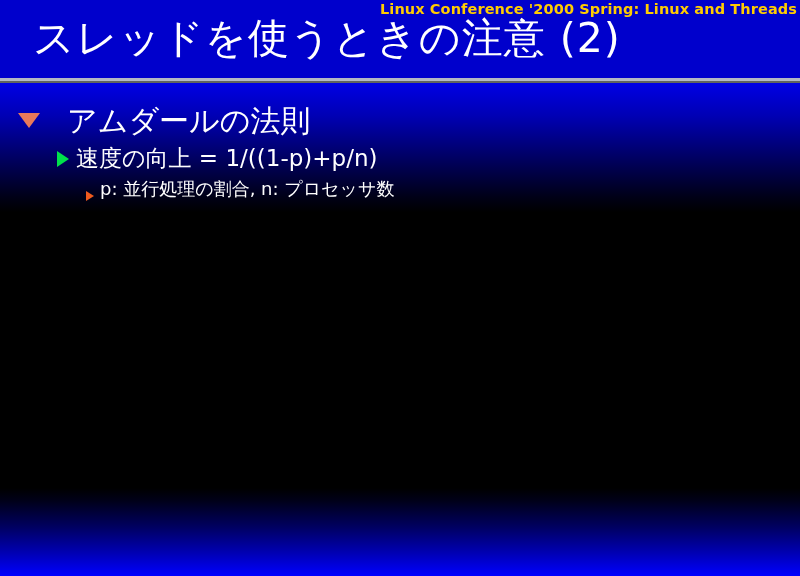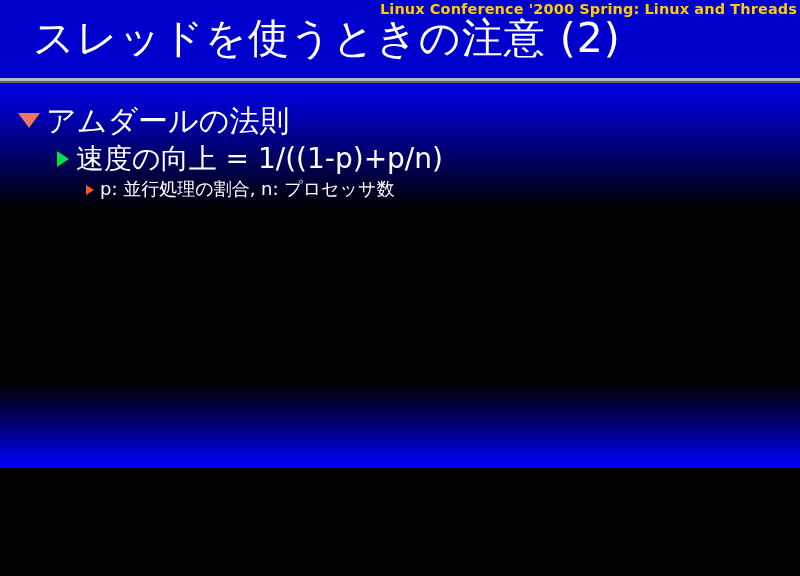--- a/index.html
+++ b/index.html
@@ -3,21 +3,21 @@
 <meta charset="utf-8">
 <style>
   html, body {
     margin: 0;
     padding: 0;
     background: #000;
   }
   #slide {
     position: relative;
     width: 800px;
-    height: 468px;
+    height: 576px;
     overflow: hidden;
     background: #000000;
     font-family: "DejaVu Sans", "Liberation Sans", sans-serif;
     -webkit-font-smoothing: antialiased;
   }
 
   
   .bg-top-gradient {
     position: absolute;
     left: 0; right: 0;
@@ -87,21 +87,21 @@
     position: relative;
     display: flex;
     align-items: flex-start;
     color: #ffffff;
   }
   .marker {
     flex: 0 0 auto;
     display: inline-block;
   }
   
-  .lvl1 { margin: 0 0 0 18px; }
+  .lvl1 { margin: 0 0 0 18px; gap: 21px; }
   .lvl1 .marker {
     width: 0; height: 0;
     border-left: 11px solid transparent;
     border-right: 11px solid transparent;
     border-top: 15px solid #e8795a;
     margin-top: 11px;
     margin-right: 6px;
   }
   .lvl1 .txt {
     font-size: 30px;
@@ -112,25 +112,25 @@
   .lvl2 { margin: 3px 0 0 57px; }
   .lvl2 .marker {
     width: 0; height: 0;
     border-top: 8px solid transparent;
     border-bottom: 8px solid transparent;
     border-left: 12px solid #00e04b;
     margin-top: 8px;
     margin-right: 7px;
   }
   .lvl2 .txt {
-    font-size: 28px;
+    font-size: 23px;
     line-height: 31px;
   }
   
-  .lvl3 { margin: 3px 0 0 86px; }
+  .lvl3 { margin: 3px 0 0 86px; align-items: flex-end; }
   .lvl3 .marker {
     width: 0; height: 0;
     border-top: 5px solid transparent;
     border-bottom: 5px solid transparent;
     border-left: 8px solid #ef5a1e;
     margin-top: 8px;
     margin-right: 6px;
   }
   .lvl3 .txt {
     font-size: 18px;

